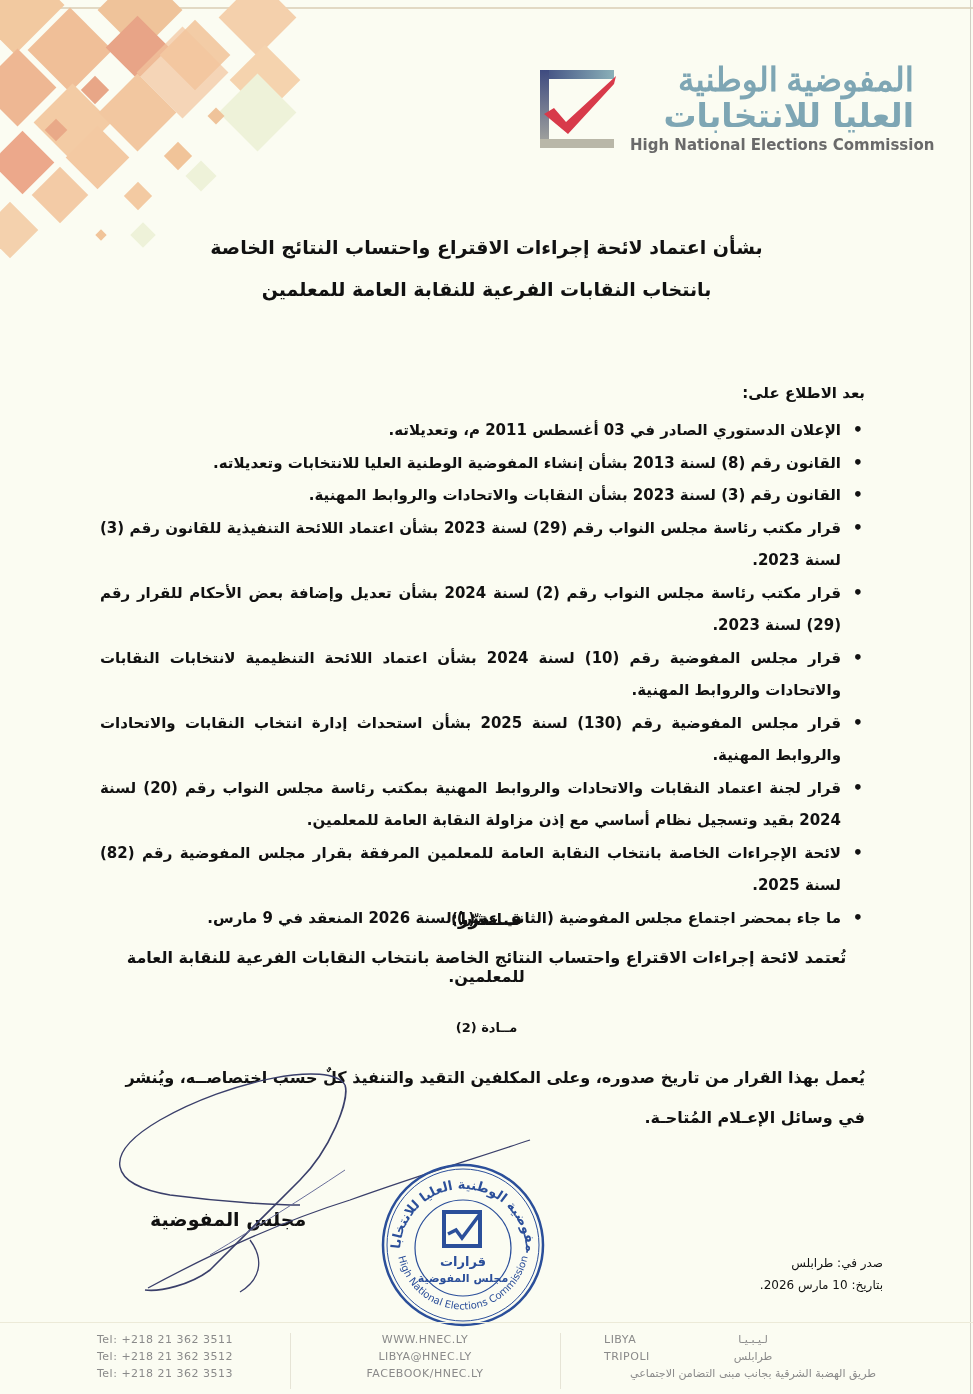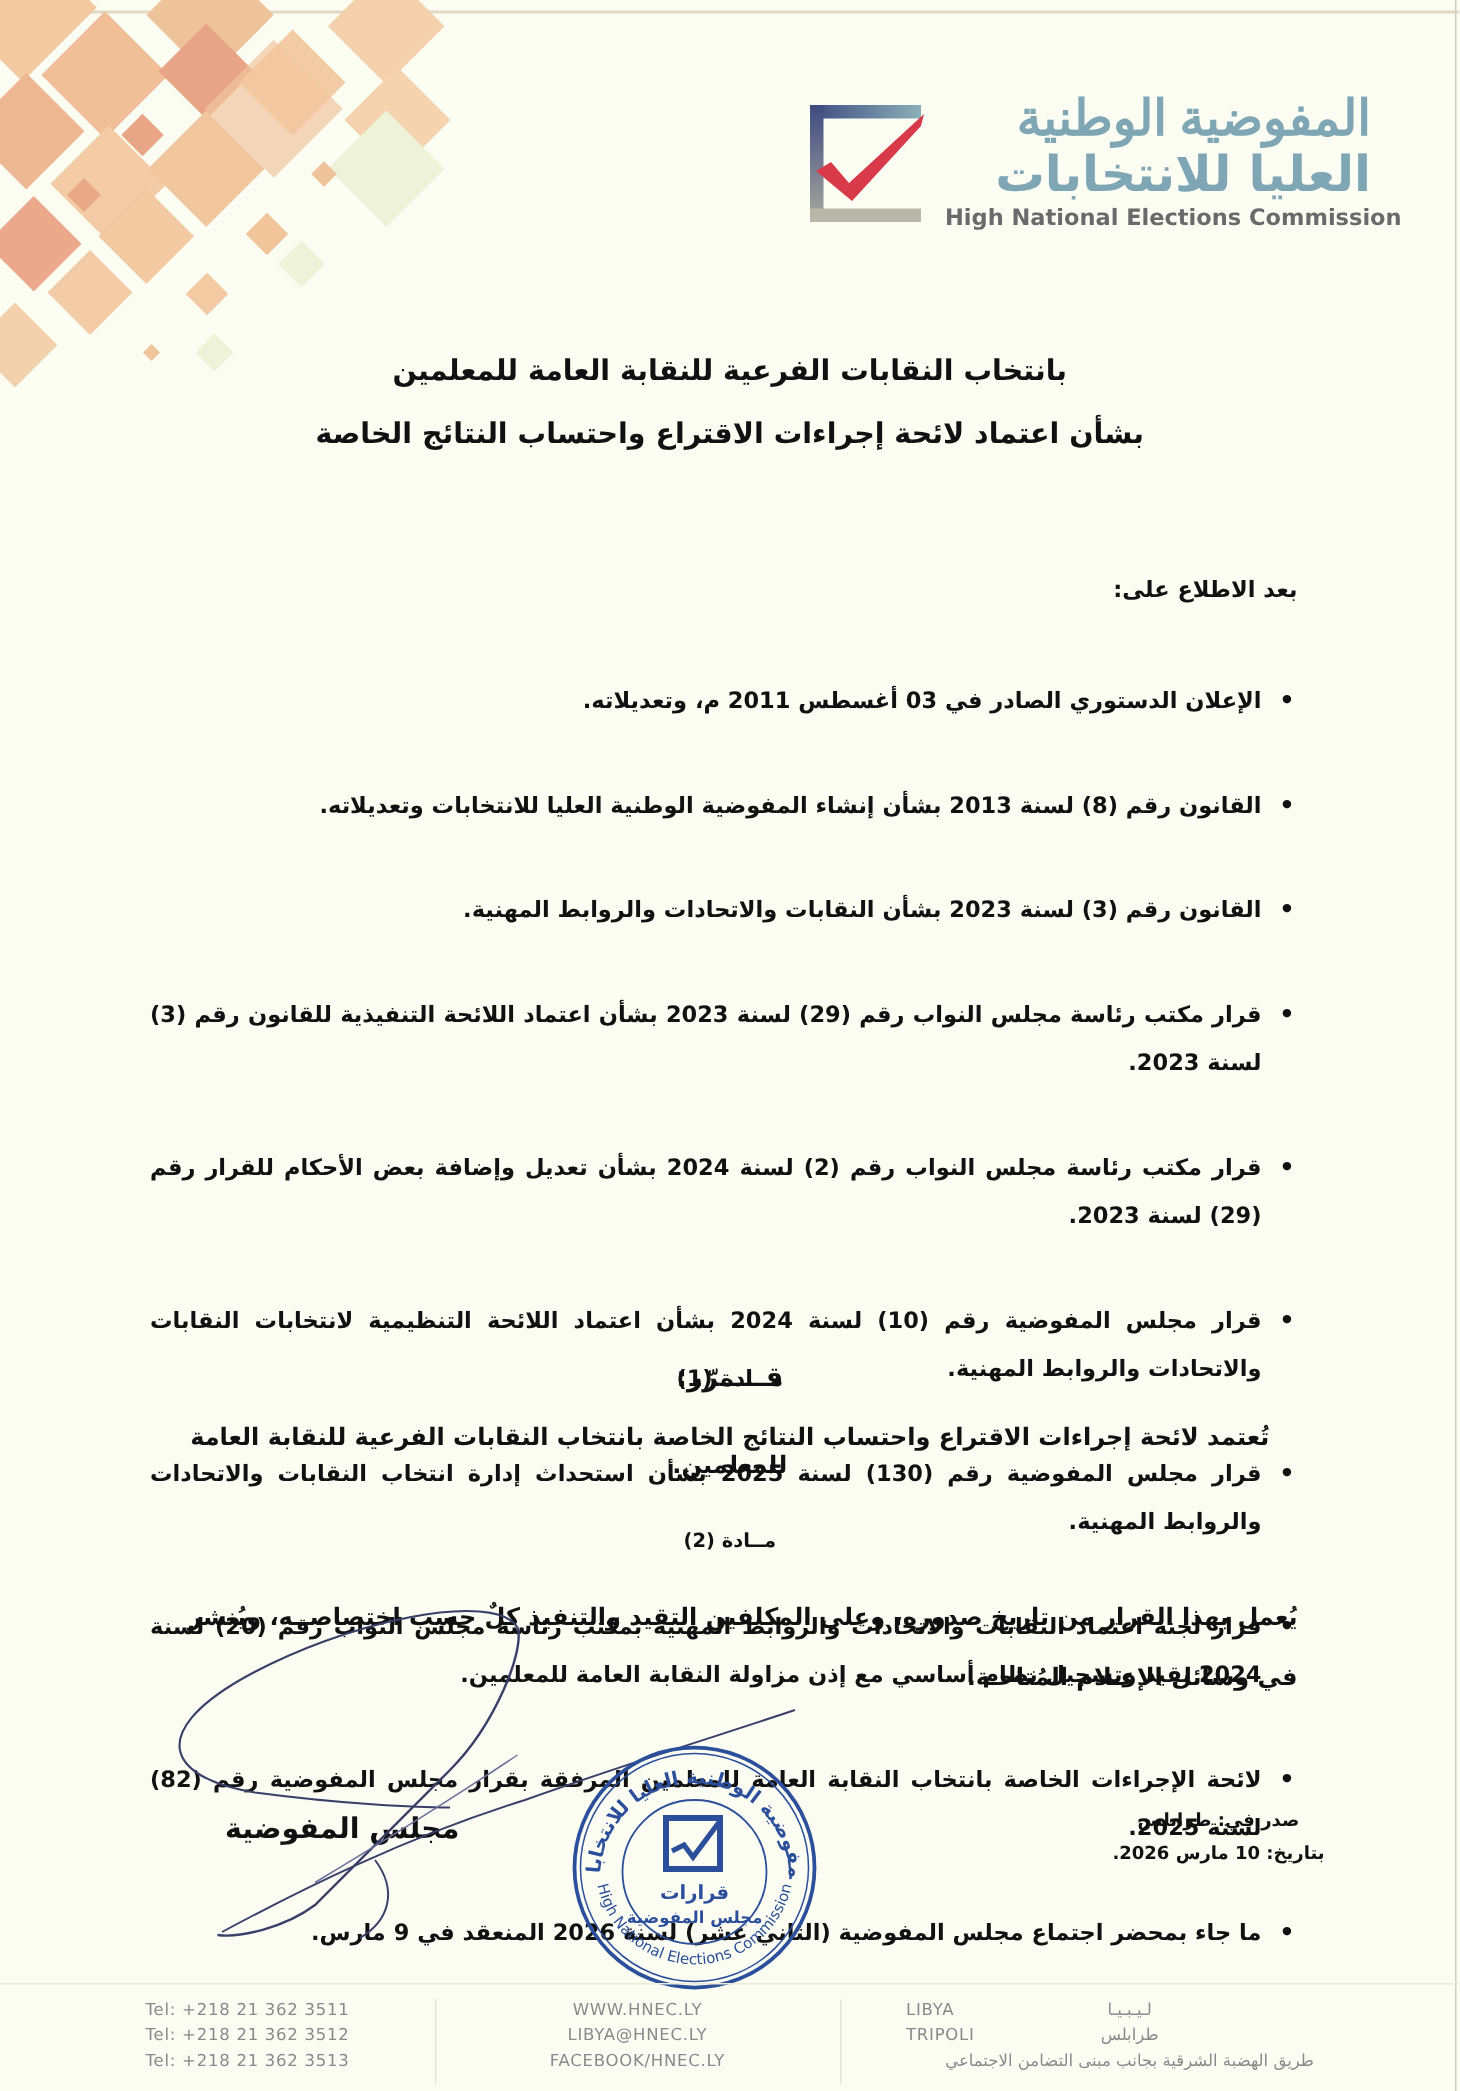--- a/index.html
+++ b/index.html
@@ -28,36 +28,36 @@
   .logo-en { position: absolute; left: 92px; top: 70px; font-size: 15px; font-weight: bold; color: #6a6a6a; white-space: nowrap; }
 
   
   .title-block { position: absolute; left: 150px; right: 150px; top: 226px; text-align: center; direction: rtl; }
   .title-line { font-weight: bold; font-size: 19px; line-height: 42px; color: #111; }
 
   
   .content { position: absolute; left: 100px; right: 108px; direction: rtl; text-align: right; }
   .intro { top: 384px; font-weight: bold; font-size: 15px; }
   .refs { top: 414px; margin: 0; padding: 0; list-style: none; }
-  .refs li { position: relative; padding-right: 24px; font-size: 15px; font-weight: bold; line-height: 32.5px; text-align: justify; margin-top: 37px; }
+  .refs li { position: relative; padding-right: 24px; font-size: 15px; font-weight: bold; line-height: 32.5px; text-align: justify; }
   .refs li::before { content: "\2022"; position: absolute; right: 2px; top: 0; font-size: 16px; }
 
   .center { position: absolute; left: 100px; right: 100px; text-align: center; direction: rtl; font-weight: bold; }
   .decided { top: 876px; font-size: 18px; margin-top: 32px; }
   .art1-h { top: 910px; font-size: 15px; }
   .art1-t { top: 948px; font-size: 16px; }
   .art2-h { top: 1020px; font-size: 13px; }
   .art2-t { position: absolute; left: 100px; right: 108px; top: 1058px; direction: rtl; text-align: right; font-weight: bold; font-size: 16px; line-height: 40px; }
 
   .signature-label { position: absolute; left: 150px; top: 1208px; font-size: 19px; font-weight: bold; direction: rtl; }
   .signature-svg { position: absolute; left: 0; top: 0; pointer-events: none; }
 
   .stamp { position: absolute; left: 378px; top: 1160px; width: 170px; height: 170px; }
 
-  .issued { position: absolute; right: 90px; top: 1202px; direction: rtl; text-align: center; font-size: 12px; font-weight: bold; line-height: 22px; }
+  .issued { position: absolute; right: 90px; top: 1252px; direction: rtl; text-align: right; font-size: 12px; font-weight: normal; line-height: 22px; }
 
   
   .footer { position: absolute; left: 0; right: 0; top: 1322px; height: 72px; border-top: 1px solid #ecead8; }
   .f-col { position: absolute; top: 8px; font-size: 11px; line-height: 17px; color: #8a8a8a; letter-spacing: 0.5px; }
   .f-tel { left: 97px; }
   .f-web { left: 340px; width: 170px; text-align: center; }
   .f-en { left: 604px; }
   .f-ar { right: 97px; direction: rtl; text-align: center; }
   .f-div { position: absolute; top: 10px; width: 1px; height: 56px; background: #e6e4d6; }
 </style>
@@ -110,22 +110,22 @@
     <rect x="0" y="0" width="9" height="78" fill="url(#lg1)"></rect>
     <rect x="0" y="69" width="74" height="9" fill="#b9b7a8"></rect>
     <path d="M4 44 L14 38 L26 52 L76 6 L74 14 L28 64 Z" fill="#d83a4a"></path>
   </svg>
   <div class="logo-ar1">المفوضية الوطنية</div>
   <div class="logo-ar2">العليا للانتخابات</div>
   <div class="logo-en">High National Elections Commission</div>
 </div>
 
 <div class="title-block">
+  <div class="title-line">بشأن اعتماد لائحة إجراءات الاقتراع واحتساب النتائج الخاصة</div>
   <div class="title-line">بانتخاب النقابات الفرعية للنقابة العامة للمعلمين</div>
-  <div class="title-line">بشأن اعتماد لائحة إجراءات الاقتراع واحتساب النتائج الخاصة</div>
 </div>
 
 <div class="content intro">بعد الاطلاع على:</div>
 <ul class="content refs">
   <li>الإعلان الدستوري الصادر في 03 أغسطس 2011 م، وتعديلاته.</li>
   <li>القانون رقم (8) لسنة 2013 بشأن إنشاء المفوضية الوطنية العليا للانتخابات وتعديلاته.</li>
   <li>القانون رقم (3) لسنة 2023 بشأن النقابات والاتحادات والروابط المهنية.</li>
   <li>قرار مكتب رئاسة مجلس النواب رقم (29) لسنة 2023 بشأن اعتماد اللائحة التنفيذية للقانون رقم (3) لسنة 2023.</li>
   <li>قرار مكتب رئاسة مجلس النواب رقم (2) لسنة 2024 بشأن تعديل وإضافة بعض الأحكام للقرار رقم (29) لسنة 2023.</li>
   <li>قرار مجلس المفوضية رقم (10) لسنة 2024 بشأن اعتماد اللائحة التنظيمية لانتخابات النقابات والاتحادات والروابط المهنية.</li>

